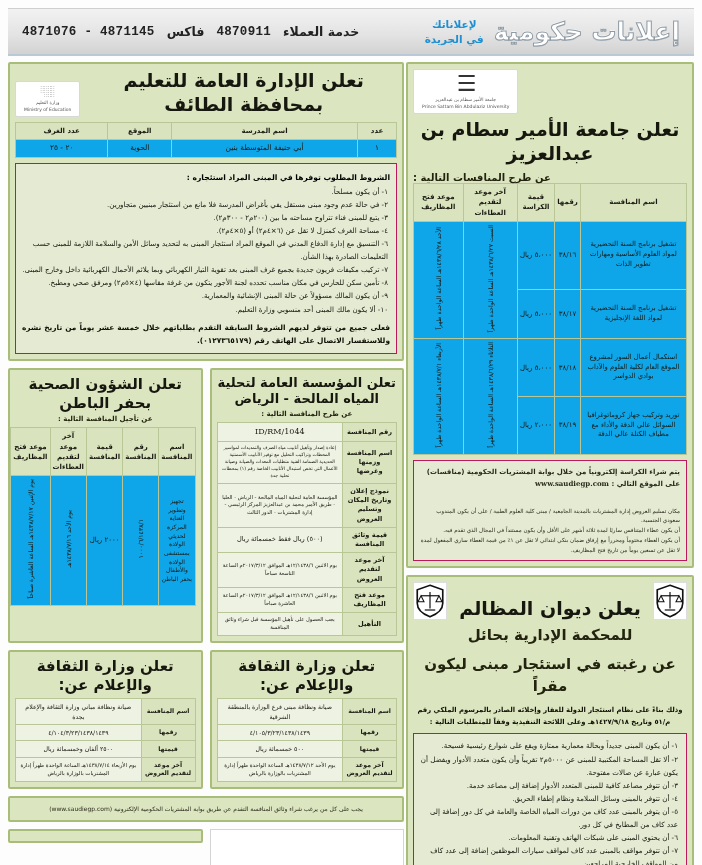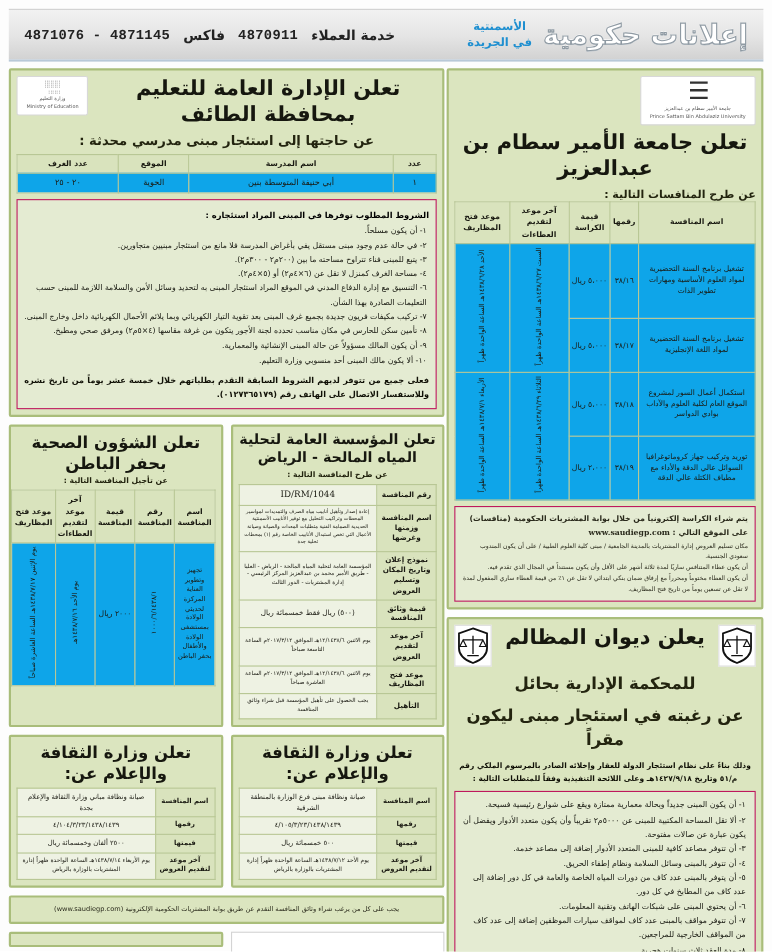--- a/index.html
+++ b/index.html
@@ -72,21 +72,21 @@
   
   .logo-chip {
     background: #ffffff; border: 1px solid #d8d8d8;
     display: inline-flex; flex-direction: column; align-items: center; justify-content: center;
     padding: 3px 8px; border-radius: 2px;
   }
   .logo-book { font-size: 22px; color: #333; line-height: 1; letter-spacing: -2px; }
   .logo-cap  { font-size: 4.5px; color: #555; margin-top: 2px; text-align: center; line-height: 1.2; }
   .logo-dots { font-size: 5px; color: #444; line-height: .85; letter-spacing: .4px; }
 
-  .head-row { display: flex; align-items: flex-start; justify-content: center; gap: 10px; }
+  .head-row { display: flex; align-items: flex-end; justify-content: center; gap: 10px; }
   .head-row.stack { flex-direction: column; gap: 4px; }
 
   
   table.t {
     width: 100%; border-collapse: collapse; background: #eef2e3;
     font-size: 7px; color: #1a1a12;
   }
   table.t th, table.t td {
     border: 1px solid #b8c795; padding: 3px 2px; text-align: center;
     vertical-align: middle; line-height: 1.45;
@@ -113,21 +113,21 @@
   ol.cond { list-style: none; margin: 0; padding: 0; }
   ol.cond li {
     font-size: 7.1px; line-height: 1.85; color: #16170f; 
     padding-right: 2px;
   }
   .note {
     font-size: 7.4px; font-weight: bold; line-height: 1.85; text-align: justify;
     margin-top: 5px; color: #101006;
   }
   .fineprint { font-size: 5.6px; line-height: 1.75; text-align: right; color: #2a2a1c; }
-  .fineprint .lead { font-weight: bold; font-size: 7px; display: block; margin-bottom: 2px; }
+  .fineprint .lead { font-weight: bold; font-size: 7px; display: block; margin-bottom: 16px; }
   .url { font-family: "DejaVu Serif", serif; }
 
   .centered-note {
     font-size: 6px; line-height: 1.7; text-align: center; color: #2a2a1c; padding: 3px 4px;
   }
 
   
   .shield {
     width: 34px; height: 38px; background: #ffffff; border: 1px solid #ddd;
     display: flex; align-items: center; justify-content: center;
@@ -147,21 +147,21 @@
 </style>
 </head>
 <body>
 
 <div class="page">
 
   <div class="masthead">
     <div class="mast-right">
       <div class="mast-title">إعلانات حكومية</div>
       <div class="mast-sub">
-        <div>الأسمنتية</div>
+        <div>لإعلاناتك</div>
         <div>في الجريدة</div>
       </div>
     </div>
     <div class="mast-left">
       <span>خدمة العملاء</span>
       <span class="num">4870911</span>
       <span>فاكس</span>
       <span class="num">4871145 - 4871076</span>
     </div>
   </div>
@@ -281,21 +281,20 @@
 
     <div class="ad">
       <div class="head-row">
         <div class="ad-title" style="flex:1">تعلن الإدارة العامة للتعليم بمحافظة الطائف</div>
         <div class="logo-chip">
           <div class="logo-dots">∷∷∷∷<br>∷∷∷∷<br>∷∷∷</div>
           <div class="logo-cap">وزارة التعليم</div>
           <div class="logo-cap">Ministry of Education</div>
         </div>
       </div>
-      <div class="ad-subtitle" style="font-size:12px;margin-top:4px">عن حاجتها إلى استئجار مبنى مدرسي محدثة :</div>
 
       <table class="t" style="margin-top:5px;font-size:7.5px">
         <thead>
           <tr>
             <th>عدد</th>
             <th>اسم المدرسة</th>
             <th>الموقع</th>
             <th>عدد الغرف</th>
           </tr>
         </thead>

